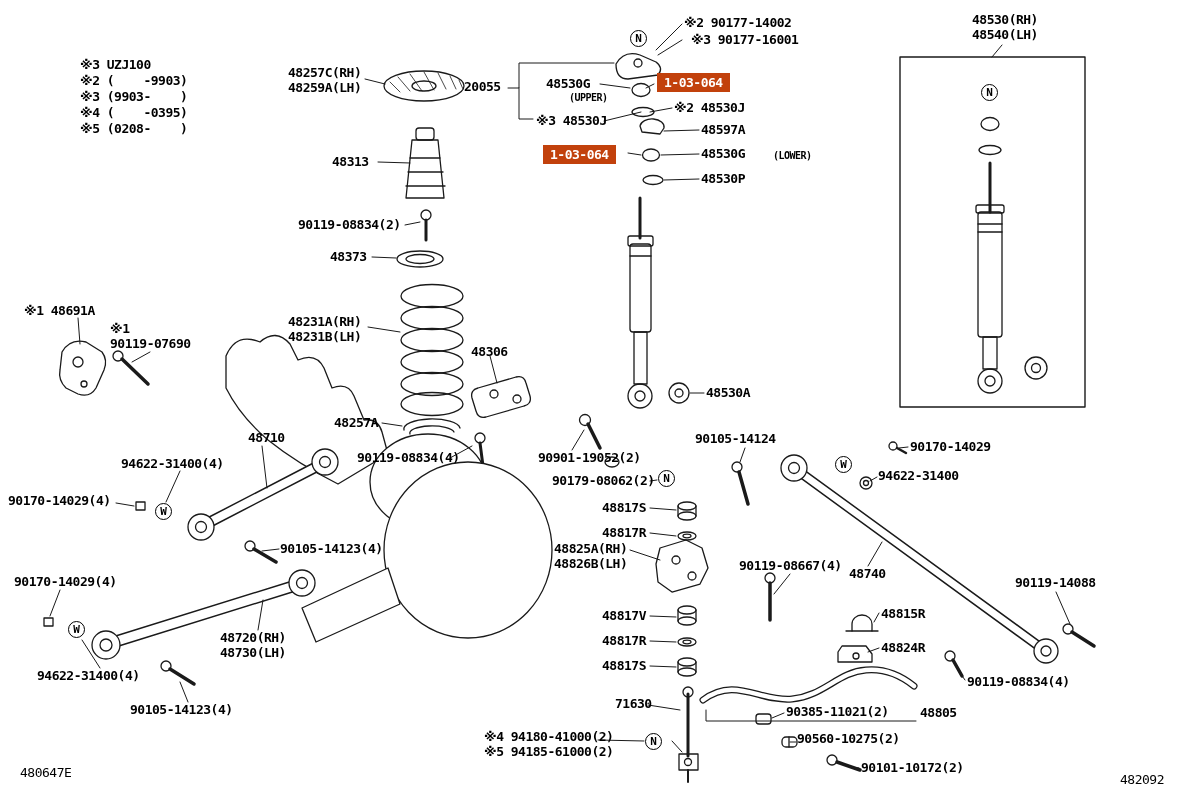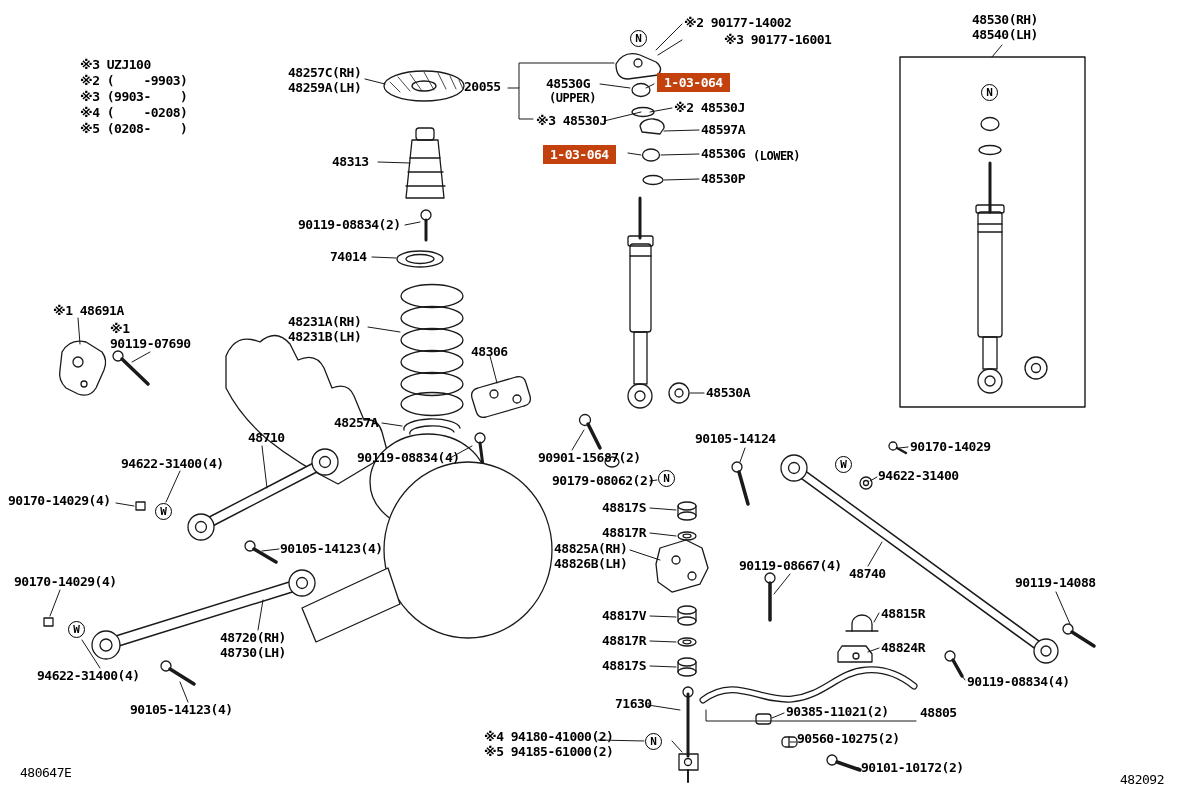--- a/index.html
+++ b/index.html
@@ -1,21 +1,21 @@
 <!DOCTYPE html>
 <html><head>
 <meta charset="utf-8">
 <style>
   html,body{margin:0;padding:0;background:#fff;}
   #canvas{position:relative;width:1200px;height:800px;background:#fff;overflow:hidden;
           font-family:"DejaVu Sans Mono","DejaVu Sans",monospace;}
   svg.art{position:absolute;left:0;top:0;}
   .lbl{position:absolute;font-size:13px;font-weight:bold;color:#000;white-space:pre;
        line-height:1.15;letter-spacing:-0.5px;}
-  .sub{font-size:12px;font-weight:bold;}
+  .sub{font-size:10px;font-weight:bold;margin-left:20px;}
   .badge{position:absolute;background:#c2410c;color:#fff;font-size:13px;font-weight:bold;
          padding:2px 7px;letter-spacing:-0.5px;cursor:pointer;}
   .circ{position:absolute;width:17px;height:17px;border:1.7px solid #000;border-radius:50%;
         background:#fff;font-size:11px;font-weight:bold;display:flex;align-items:center;
         justify-content:center;box-sizing:border-box;}
   .watermark{position:absolute;font-family:"DejaVu Sans",sans-serif;font-style:italic;
              font-size:21px;color:#a3adb6;}
   .code{position:absolute;font-size:13px;color:#000;letter-spacing:-0.5px;}
 </style>
 </head>
@@ -261,50 +261,50 @@
         <polyline points="916,721 706,721 706,710"></polyline>
         <line x1="796" y1="742" x2="790" y2="742"></line>
         <line x1="859" y1="768" x2="850" y2="767"></line>
       </g>
     </g>
   </svg>
 
   <span class="lbl" style="left:80px;top:58px">※3 UZJ100</span>
   <span class="lbl" style="left:80px;top:74px">※2 (    -9903)</span>
   <span class="lbl" style="left:80px;top:90px">※3 (9903-    )</span>
-  <span class="lbl" style="left:80px;top:106px">※4 (    -0208)</span>
+  <span class="lbl" style="left:80px;top:106px">※4 (    -0395)</span>
   <span class="lbl" style="left:80px;top:122px">※5 (0208-    )</span>
 
   <span class="lbl" style="left:684px;top:16px">※2 90177-14002</span>
-  <span class="lbl" style="left:724px;top:33px">※3 90177-16001</span>
+  <span class="lbl" style="left:691px;top:33px">※3 90177-16001</span>
   <span class="lbl" style="left:288px;top:66px">48257C(RH)</span>
   <span class="lbl" style="left:288px;top:81px">48259A(LH)</span>
   <span class="lbl" style="left:464px;top:80px">20055</span>
   <span class="lbl" style="left:546px;top:77px">48530G</span>
   <span class="lbl sub" style="left:549px;top:92px">(UPPER)</span>
   <span class="lbl" style="left:536px;top:114px">※3 48530J</span>
   <span class="lbl" style="left:674px;top:101px">※2 48530J</span>
   <span class="lbl" style="left:701px;top:123px">48597A</span>
   <span class="lbl" style="left:701px;top:147px">48530G</span>
   <span class="lbl sub" style="left:753px;top:150px">(LOWER)</span>
   <span class="lbl" style="left:701px;top:172px">48530P</span>
   <span class="lbl" style="left:332px;top:155px">48313</span>
   <span class="lbl" style="left:298px;top:218px">90119-08834(2)</span>
-  <span class="lbl" style="left:330px;top:250px">74014</span>
+  <span class="lbl" style="left:330px;top:250px">48373</span>
   <span class="lbl" style="left:288px;top:315px">48231A(RH)</span>
   <span class="lbl" style="left:288px;top:330px">48231B(LH)</span>
   <span class="lbl" style="left:471px;top:345px">48306</span>
   <span class="lbl" style="left:334px;top:416px">48257A</span>
   <span class="lbl" style="left:357px;top:451px">90119-08834(4)</span>
   <span class="lbl" style="left:706px;top:386px">48530A</span>
-  <span class="lbl" style="left:538px;top:451px">90901-15687(2)</span>
+  <span class="lbl" style="left:538px;top:451px">90901-19052(2)</span>
   <span class="lbl" style="left:552px;top:474px">90179-08062(2)</span>
   <span class="lbl" style="left:972px;top:13px">48530(RH)</span>
   <span class="lbl" style="left:972px;top:28px">48540(LH)</span>
-  <span class="lbl" style="left:53px;top:304px">※1 48691A</span>
+  <span class="lbl" style="left:24px;top:304px">※1 48691A</span>
   <span class="lbl" style="left:110px;top:322px">※1</span>
   <span class="lbl" style="left:110px;top:337px">90119-07690</span>
   <span class="lbl" style="left:248px;top:431px">48710</span>
   <span class="lbl" style="left:121px;top:457px">94622-31400(4)</span>
   <span class="lbl" style="left:8px;top:494px">90170-14029(4)</span>
   <span class="lbl" style="left:280px;top:542px">90105-14123(4)</span>
   <span class="lbl" style="left:14px;top:575px">90170-14029(4)</span>
   <span class="lbl" style="left:220px;top:631px">48720(RH)</span>
   <span class="lbl" style="left:220px;top:646px">48730(LH)</span>
   <span class="lbl" style="left:37px;top:669px">94622-31400(4)</span>

